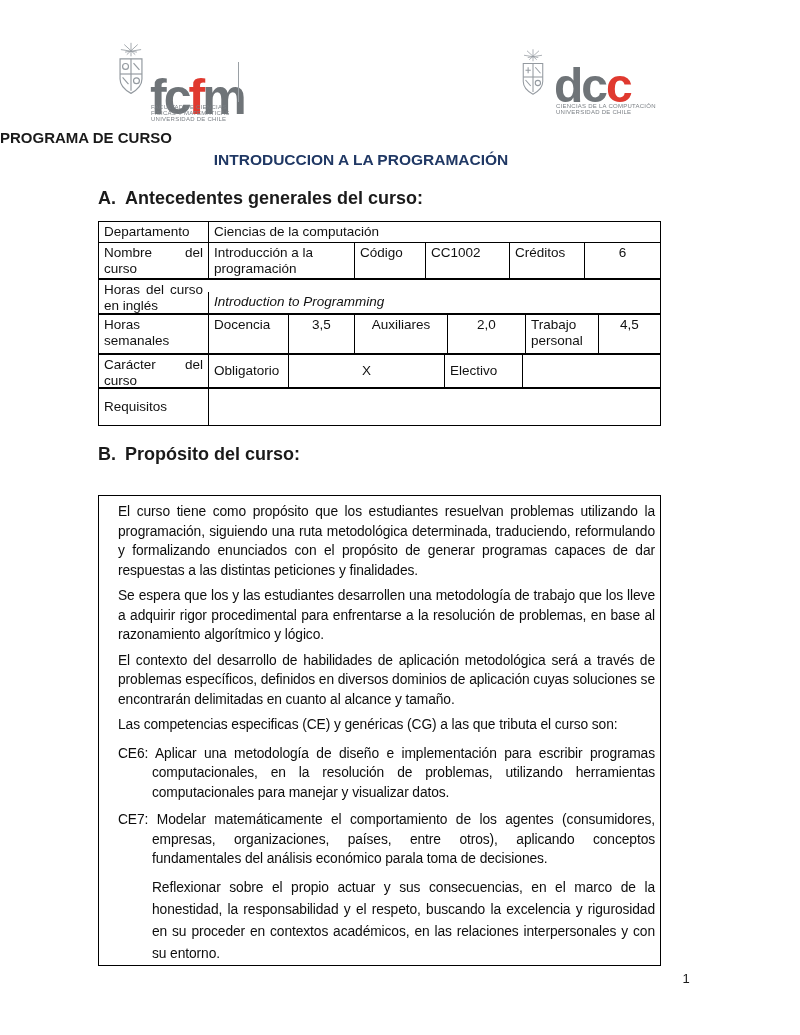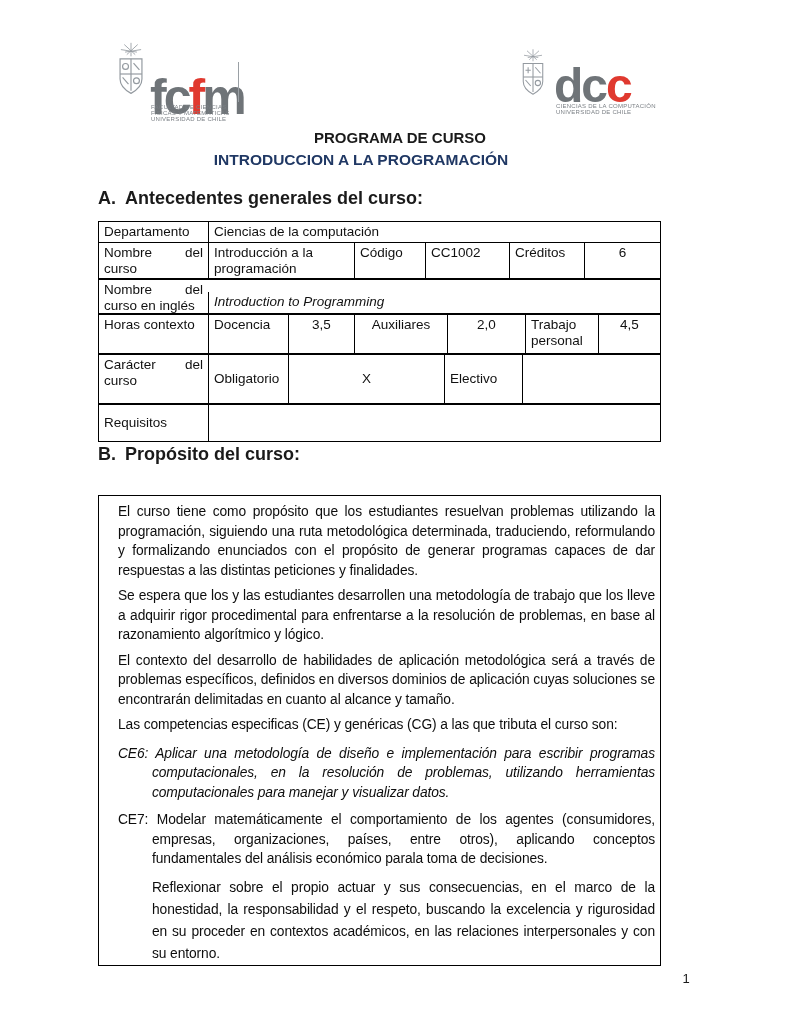--- a/index.html
+++ b/index.html
@@ -16,21 +16,21 @@
   .fcfm-logo{left:112px;top:40px;width:140px;height:85px;}
   .fcfm-logo .shield{left:2px;top:2px;}
   .fcfm-logo .logotype{left:38px;top:32px;font-size:50px;line-height:50px;letter-spacing:-3px;}
   .fcfm-logo .vrule{position:absolute;left:126px;top:22px;width:1px;height:40px;background:#9aa0a5;}
   .fcfm-logo .logo-caption{left:39px;top:64px;}
   .dcc-logo{left:510px;top:44px;width:160px;height:75px;}
   .dcc-logo .shield{left:8px;top:2px;}
   .dcc-logo .logotype{left:44px;top:18px;font-size:48px;line-height:48px;letter-spacing:-2px;}
   .dcc-logo .logo-caption{left:46px;top:59px;}
   
-  .title1{position:absolute;left:0;top:129px;width:800px;text-align:center;font-size:15px;font-weight:700;color:#1a1a1a;}
+  .title1{position:absolute;left:0;top:129px;width:800px;font-size:15px;font-weight:700;color:#1a1a1a;}
   .title2{position:absolute;left:0;top:151px;width:722px;text-align:center;font-size:15.5px;font-weight:700;color:#203864;}
   .sec-head{position:absolute;left:98px;font-size:18px;font-weight:700;color:#1a1a1a;}
   .sec-head .marker{display:inline-block;margin-right:9px;}
   .sec-a{top:188px;}
   .sec-b{top:444px;}
   
   .gtable{position:absolute;left:98px;top:221px;width:563px;border:1.5px solid #000;box-sizing:border-box;font-size:13.5px;line-height:16px;}
   .trow{display:flex;border-bottom:1px solid #000;box-sizing:border-box;}
   .trow.thick{border-bottom-width:2px;justify-content:flex-end;}
   .trow:last-child{border-bottom:none;}
@@ -43,21 +43,21 @@
   .tcell.jlabel{text-align:justify;}
   .tcell.italic{font-style:italic;margin-top:12px;}
   
   .pbox{
     position:absolute;left:98px;top:495px;width:563px;height:471px;border:1.5px solid #000;
     box-sizing:border-box;padding:6px 5px 4px 19px;overflow:hidden;
     font-size:13.8px;line-height:19.5px;letter-spacing:-.1px;text-align:justify;color:#0d0d0d;
   }
   .pbox p{margin:0 0 6px 0;}
   .pbox p.hang{padding-left:34px;text-indent:-34px;margin-bottom:8px;}
-  .pbox p.pre-gap{margin-top:9px;font-style:italic;}
+  .pbox p.pre-gap{margin-top:9px;}
   .pbox p.indent{margin-left:34px;line-height:22px;margin-bottom:0;}
   
   .page-number{position:absolute;left:676px;top:971px;width:20px;text-align:center;font-size:13px;color:#1a1a1a;}
 </style>
 </head>
 <body>
 
 <div class="page">
 
   <div class="logo fcfm-logo">
@@ -131,35 +131,35 @@
     <div class="trow thick" style="height:37px">
       <div class="tcell jlabel" style="flex:0 0 109px">Nombre del curso</div>
       <div class="tcell" style="flex:0 0 146px">Introducción a la programación</div>
       <div class="tcell" style="flex:0 0 71px">Código</div>
       <div class="tcell" style="flex:0 0 84px">CC1002</div>
       <div class="tcell" style="flex:0 0 75px">Créditos</div>
       <div class="tcell grow center">6</div>
     </div>
 
     <div class="trow thick" style="height:35px">
-      <div class="tcell jlabel" style="flex:0 0 109px">Nombre del curso en inglés</div>
+      <div class="tcell jlabel" style="flex:0 0 109px">Horas del curso en inglés</div>
       <div class="tcell grow italic">Introduction to Programming</div>
     </div>
 
     <div class="trow thick" style="height:40px">
-      <div class="tcell" style="flex:0 0 109px">Horas contexto</div>
+      <div class="tcell" style="flex:0 0 109px">Horas semanales</div>
       <div class="tcell" style="flex:0 0 80px">Docencia</div>
       <div class="tcell center" style="flex:0 0 66px">3,5</div>
       <div class="tcell center" style="flex:0 0 93px">Auxiliares</div>
       <div class="tcell center" style="flex:0 0 78px">2,0</div>
       <div class="tcell" style="flex:0 0 73px">Trabajo personal</div>
       <div class="tcell grow center">4,5</div>
     </div>
 
-    <div class="trow thick" style="height:50px">
+    <div class="trow thick" style="height:34px">
       <div class="tcell jlabel" style="flex:0 0 109px">Carácter del curso</div>
       <div class="tcell vcenter" style="flex:0 0 80px">Obligatorio</div>
       <div class="tcell vcenter center" style="flex:0 0 156px">X</div>
       <div class="tcell vcenter" style="flex:0 0 78px">Electivo</div>
       <div class="tcell grow"></div>
     </div>
 
     <div class="trow" style="height:36px">
       <div class="tcell vcenter" style="flex:0 0 109px">Requisitos</div>
       <div class="tcell grow"></div>

